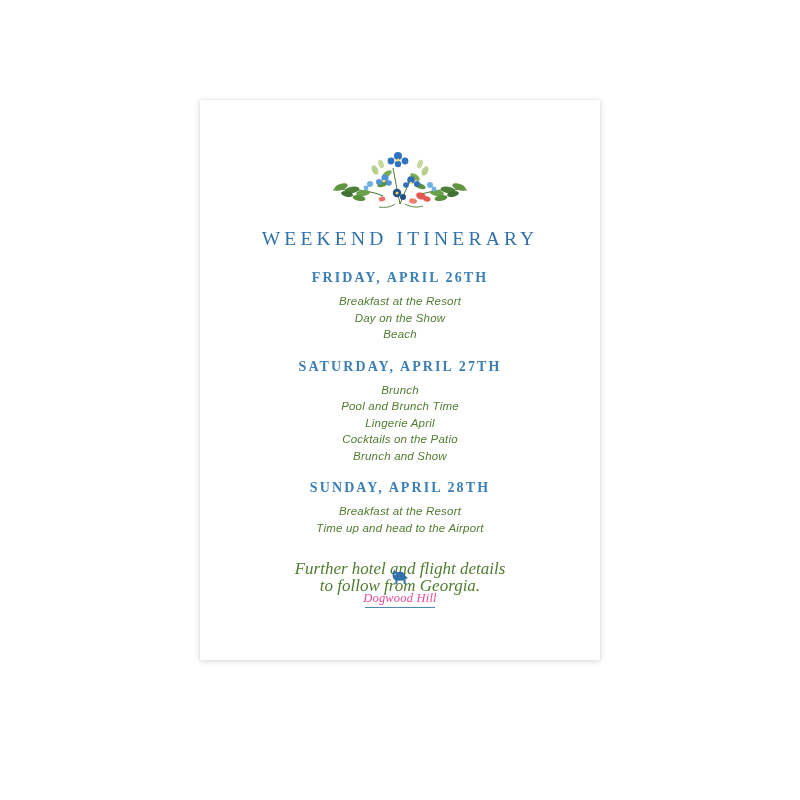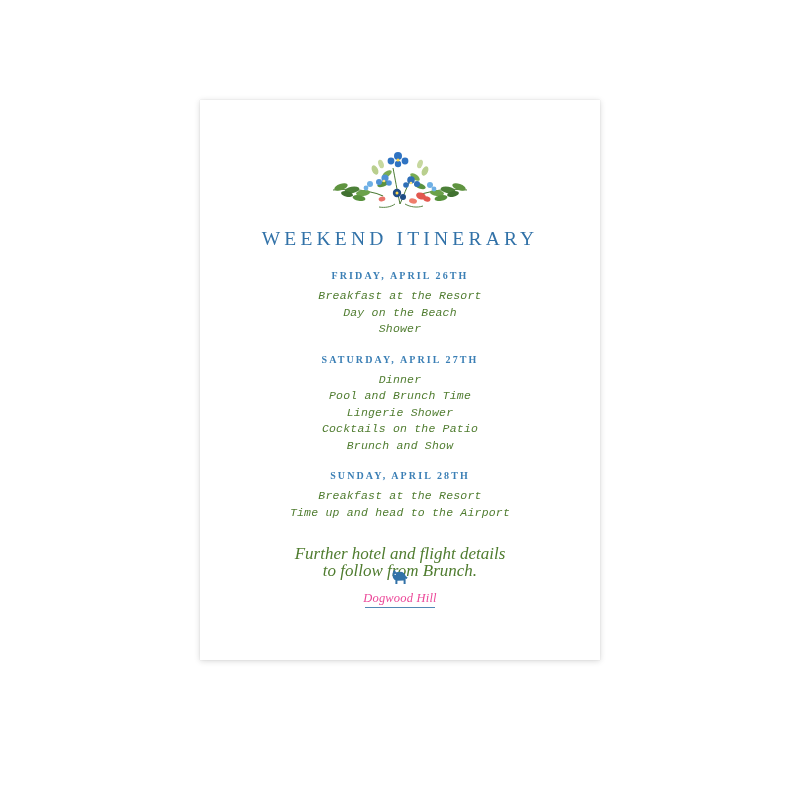--- a/index.html
+++ b/index.html
@@ -58,38 +58,38 @@
     letter-spacing: 4.2px;
     color: #3272a8;
     text-transform: uppercase;
     text-align: center;
     font-weight: normal;
   }
 
   
   .day-heading {
     font-family: "Liberation Serif", serif;
-    font-size: 10px;
+    font-size: 14px;
     letter-spacing: 2.1px;
     color: #3b7fb5;
     text-transform: uppercase;
     text-align: center;
     font-weight: bold;
   }
 
   .first-day { margin-top: 20px; }
   .next-day { margin-top: 16px; }
 
   .events {
     margin-top: 7px;
     text-align: center;
   }
 
   .event {
-    font-family: Liberation Mono, monospace;
+    font-family: Liberation Sans, sans-serif;
     font-style: italic;
     font-size: 11.5px;
     color: #4f7c2f;
     line-height: 16.5px;
     letter-spacing: 0.2px;
   }
 
   .note {
     margin-top: 25px;
     text-align: center;
@@ -213,42 +213,42 @@
           <path d="M70 60 C 66 63, 60 64, 54 63" stroke="#4b7a34" stroke-width="0.9" fill="none"></path>
           <path d="M80 60 C 85 63, 92 64, 98 62" stroke="#4b7a34" stroke-width="0.9" fill="none"></path>
         </svg>
       </div>
 
       <div class="title">Weekend Itinerary</div>
 
       <div class="day-heading first-day">Friday, April 26th</div>
       <div class="events">
         <div class="event">Breakfast at the Resort</div>
-        <div class="event">Day on the Beach</div>
-        <div class="event">Shower</div>
+        <div class="event">Day on the Show</div>
+        <div class="event">Beach</div>
       </div>
 
       <div class="day-heading next-day">Saturday, April 27th</div>
       <div class="events">
-        <div class="event">Dinner</div>
+        <div class="event">Brunch</div>
         <div class="event">Pool and Brunch Time</div>
-        <div class="event">Lingerie Shower</div>
+        <div class="event">Lingerie April</div>
         <div class="event">Cocktails on the Patio</div>
         <div class="event">Brunch and Show</div>
       </div>
 
       <div class="day-heading next-day">Sunday, April 28th</div>
       <div class="events">
         <div class="event">Breakfast at the Resort</div>
         <div class="event">Time up and head to the Airport</div>
       </div>
 
       <div class="note">
         <div class="note-line">Further hotel and flight details</div>
-        <div class="note-line">to follow from Brunch.</div>
+        <div class="note-line">to follow from Georgia.</div>
       </div>
     </div>
 
     <div class="logo-block">
       <div class="logo-mark">
         <svg viewBox="0 0 26 22" width="26" height="22" xmlns="http://www.w3.org/2000/svg">
           <path d="M6 4 L7.5 1.5 L9 4.2 L13.5 3.8 C16 3.8 18 5.6 18.6 8 L20.6 9.6 L19.6 11 L18.6 10.4 L18.6 16 L16.6 16 L16.6 12.4 L10.4 12.8 L10.4 16 L8.4 16 L8.4 12.2 C6.6 11.2 5.6 9.4 5.6 7.4 L5.6 5.4 Z" fill="#3272a8"></path>
           <circle cx="8.2" cy="6.4" r="0.7" fill="#ffffff"></circle>
         </svg>
       </div>

